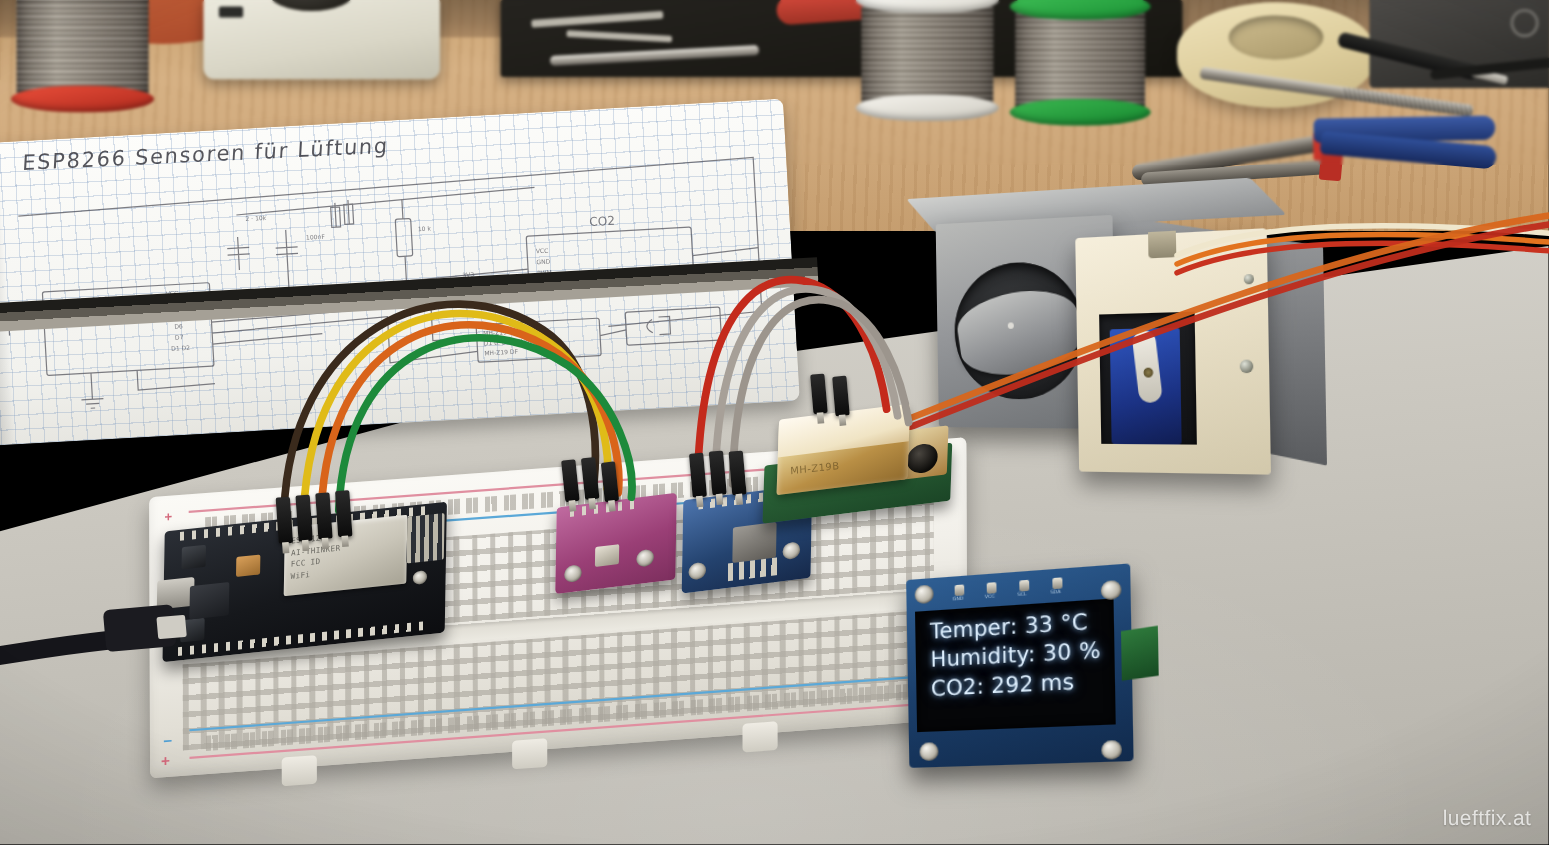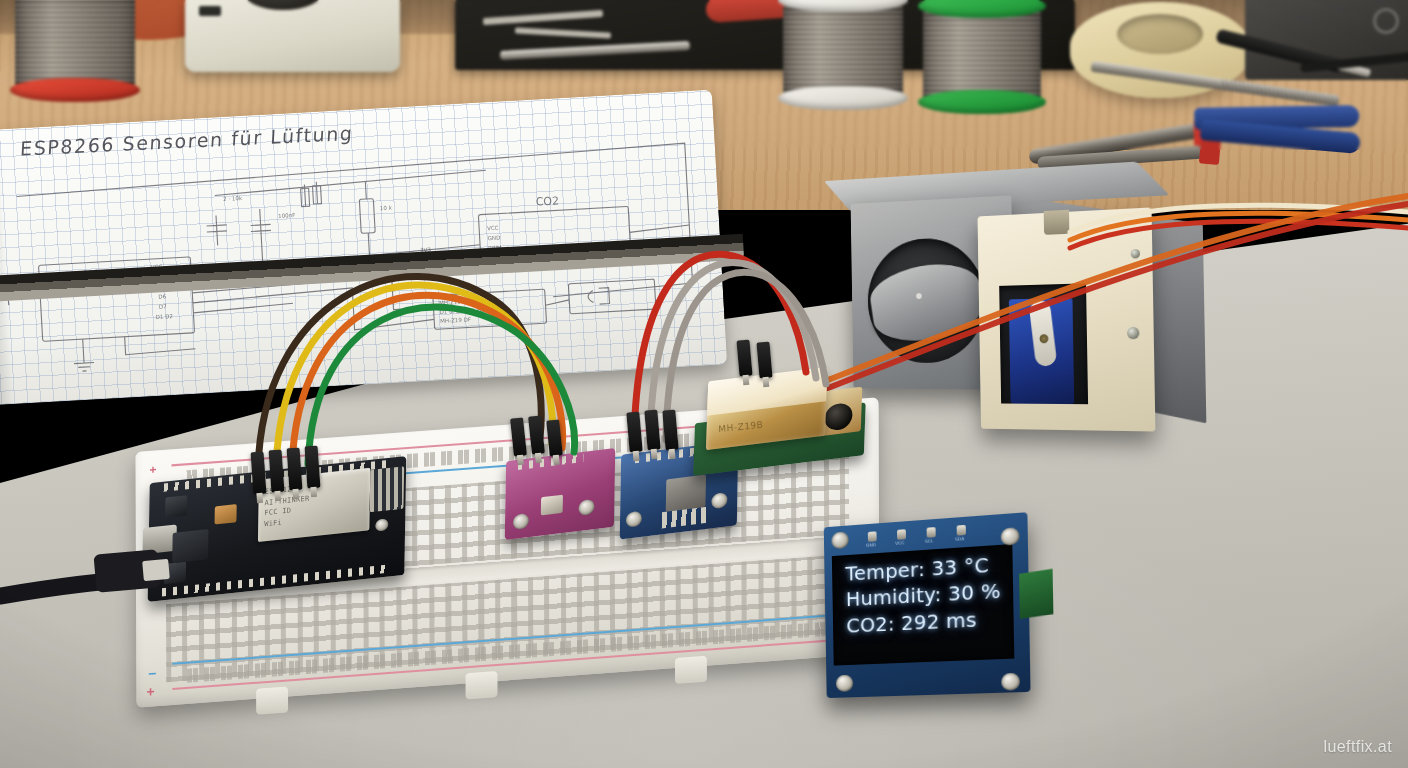--- a/index.html
+++ b/index.html
@@ -504,21 +504,21 @@
   }
   .mount-screw{
     position:absolute; width:12px; height:12px; border-radius:50%;
     background:radial-gradient(circle at 36% 32%, #dfe2d8, #8b8d80 60%, #4e5046);
   }
 
   
   .watermark{
     position:absolute; right:16px; bottom:12px;
     font-family:"Liberation Sans", sans-serif;
-    font-size:16px; color:rgba(250,250,248,.78);
+    font-size:19px; color:rgba(250,250,248,.78);
     letter-spacing:.4px;
     text-shadow:0 1px 2px rgba(0,0,0,.25);
   }
 </style>
 </head>
 <body>
 
 <div id="scene">
 
   <div class="wood-desk"></div>

